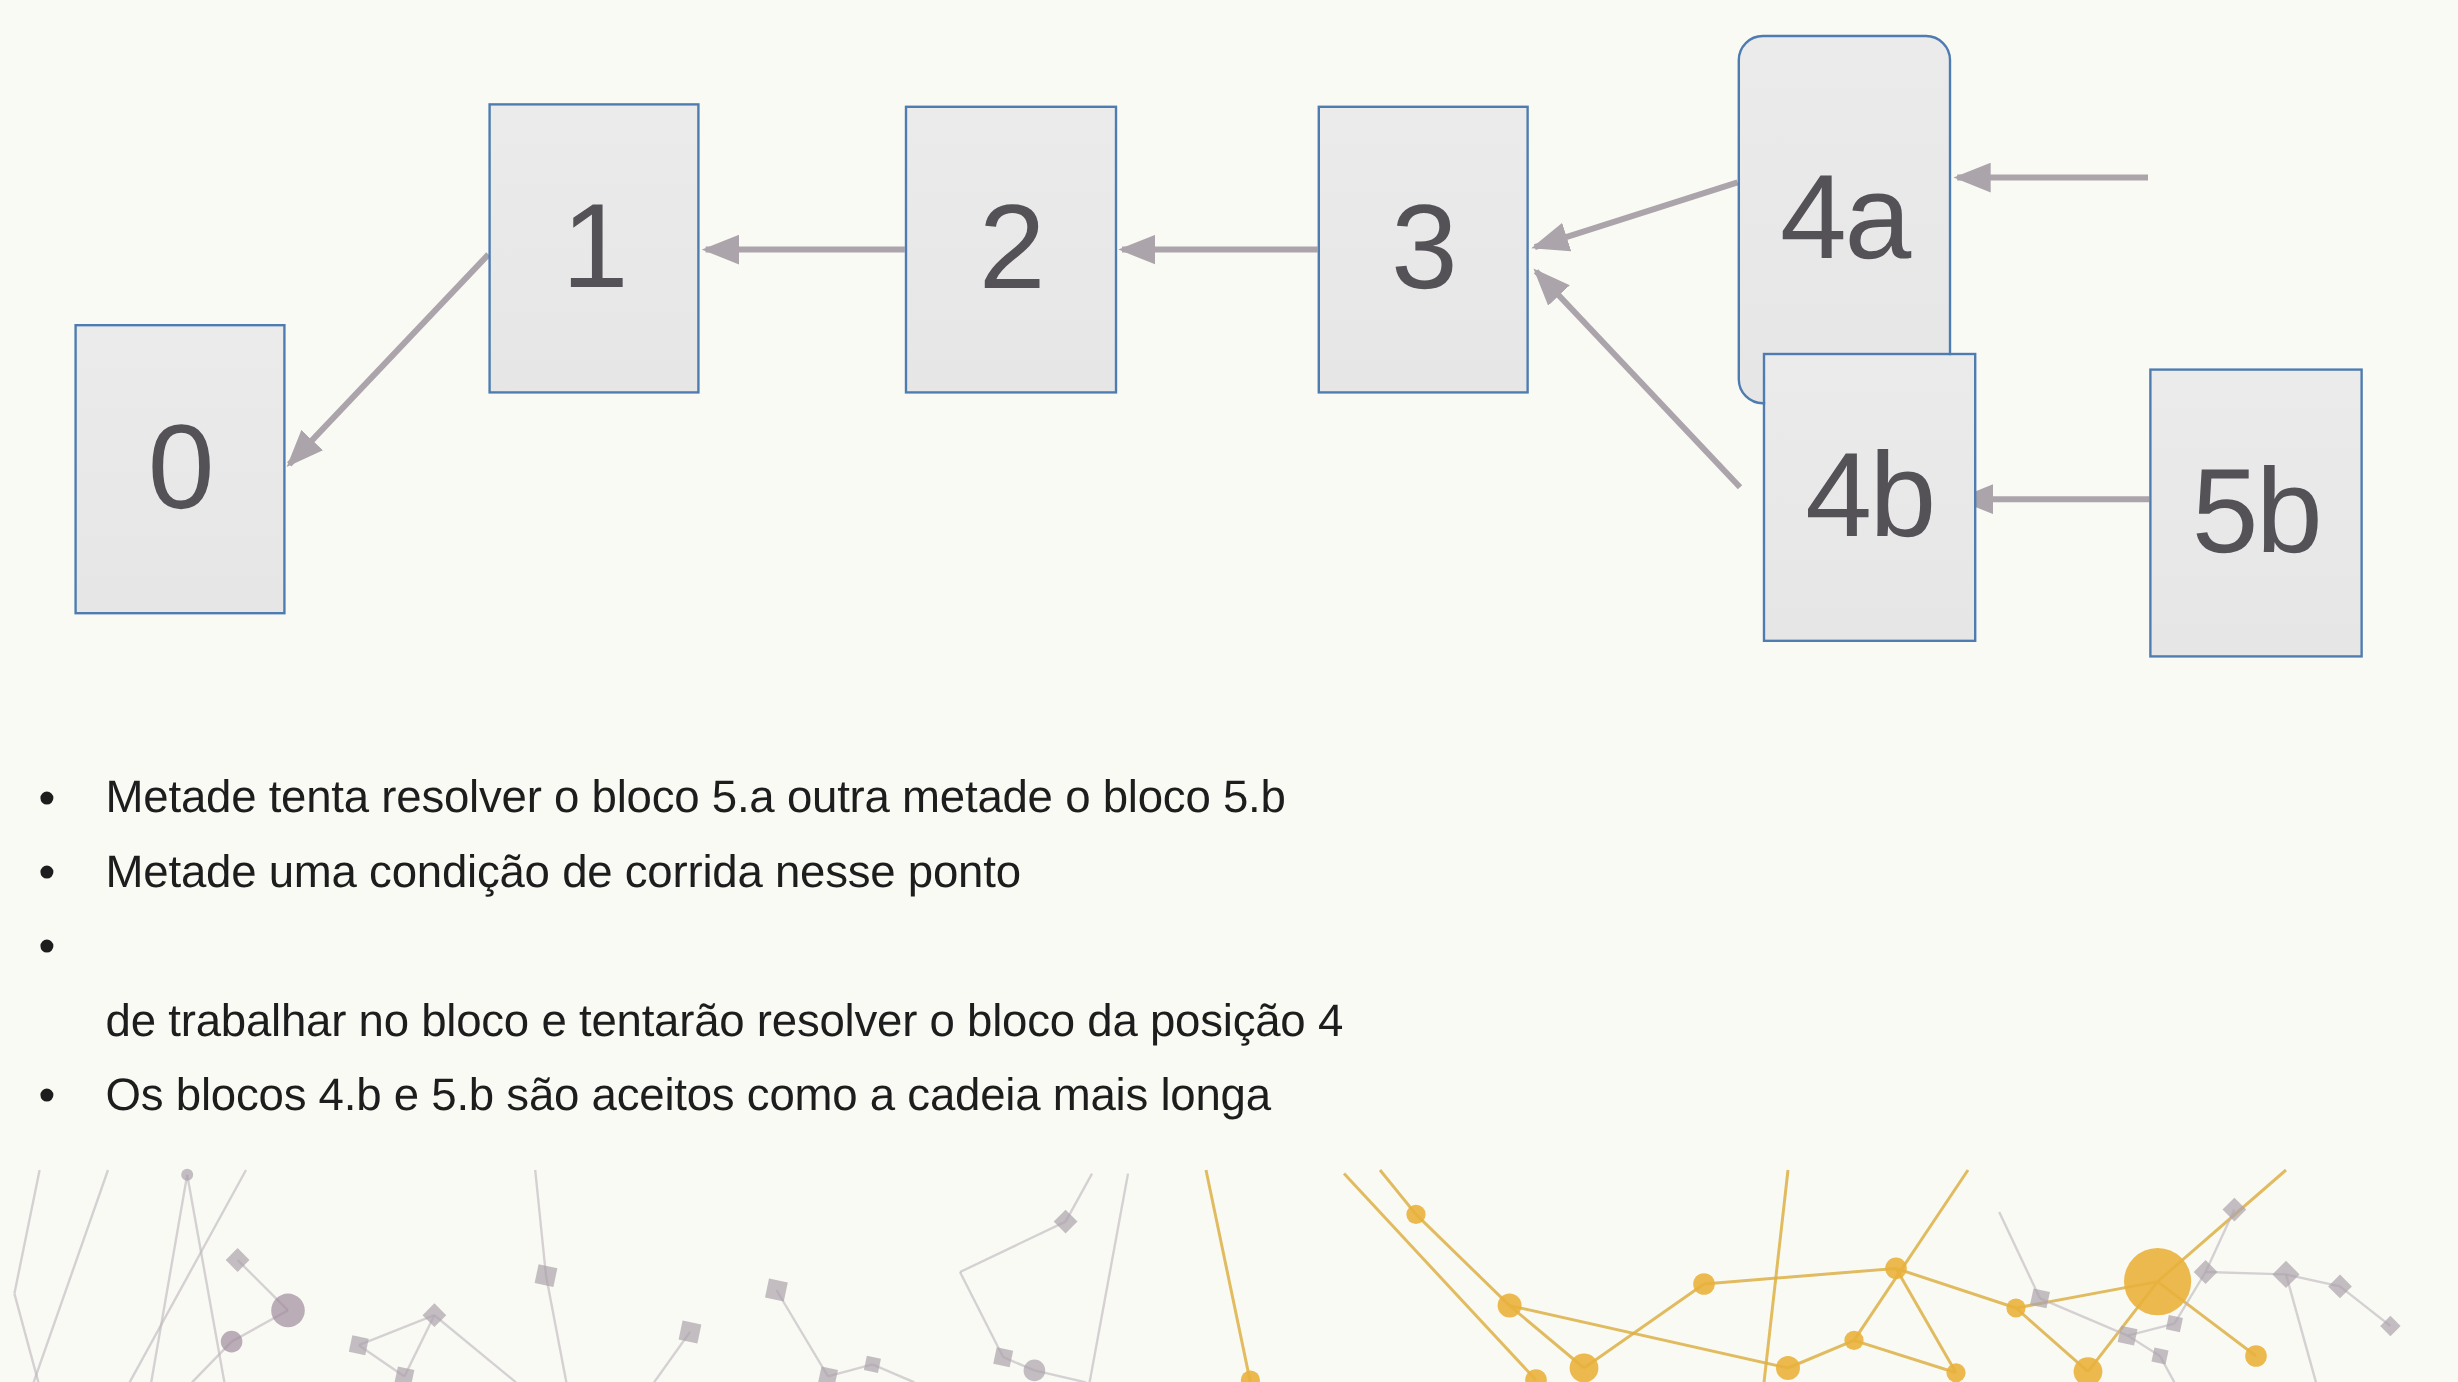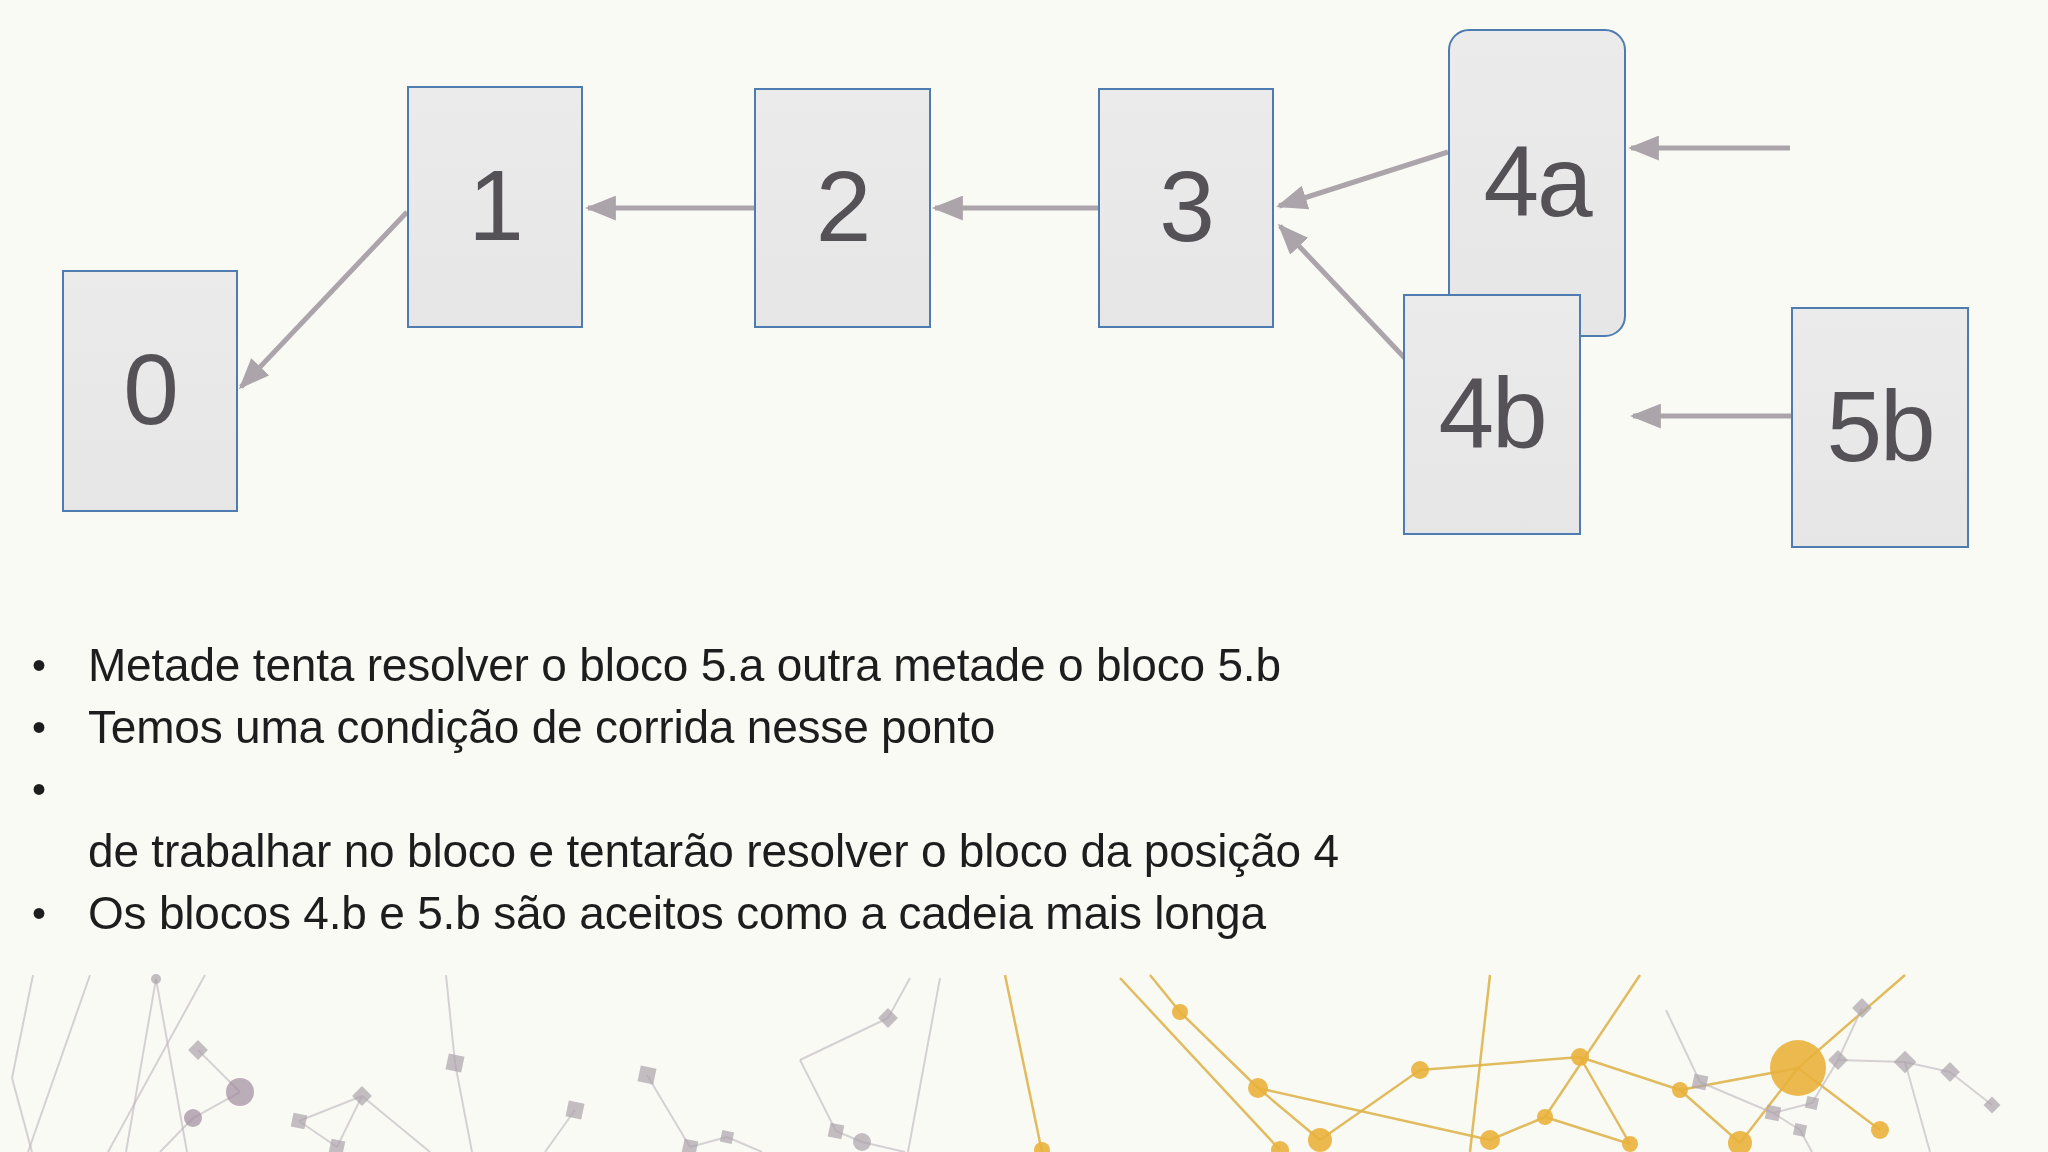--- a/index.html
+++ b/index.html
@@ -23,41 +23,41 @@
   .block .lbl{
     font-size:100px;line-height:1;color:#545257;
     margin-top:-4px;letter-spacing:-2px;
   }
   #block-0 {left:62px;  top:270px; width:176px; height:242px;}
   #block-1 {left:407px; top:86px;  width:176px; height:242px;}
   #block-2 {left:754px; top:88px;  width:177px; height:240px;}
   #block-3 {left:1098px;top:88px;  width:176px; height:240px;}
   #block-4a{left:1448px;top:29px;  width:178px; height:308px;border-radius:21px;}
   #block-5a{left:1790px;top:29px;  width:178px; height:239px;}
-  #block-4b{left:1403px;top:294px; width:178px; height:241px;}
+  #block-4b{left:1469px;top:294px; width:178px; height:241px;}
   #block-5b{left:1791px;top:307px; width:178px; height:241px;}
   
   #arrows-layer, #decor-layer{
     position:absolute;left:0;top:0;width:2048px;height:1152px;
     pointer-events:none;
   }
   #arrows-layer line{stroke:#ACA4AB;stroke-width:5;}
   
   #bullets{
     position:absolute;left:30px;top:634px;width:2000px;
   }
   .bline{
     display:flex;align-items:center;height:62px;white-space:nowrap;
   }
   .bline .dot{
     flex:0 0 58px;width:58px;font-size:40px;color:#1D1D1D;
     padding-left:2px;box-sizing:border-box;
   }
   .bline .txt{
-    font-size:46px;color:#1D1D1D;letter-spacing:-0.2px;
+    font-size:38px;color:#1D1D1D;letter-spacing:-0.2px;
   }
 </style>
 </head>
 <body>
 
 <div id="slide">
 
   <svg id="arrows-layer" viewBox="0 0 2048 1152" xmlns="http://www.w3.org/2000/svg">
     <defs>
       <marker id="ah" viewBox="0 0 10 8" refX="9" refY="4" markerWidth="6.2" markerHeight="5" orient="auto-start-reverse">
@@ -95,21 +95,21 @@
       <span class="lbl">5b</span>
     </div>
 
   <div id="bullets">
     <div class="bline">
       <span class="dot">•</span>
       <span class="txt">Metade tenta resolver o bloco 5.a outra metade o bloco 5.b</span>
     </div>
     <div class="bline">
       <span class="dot">•</span>
-      <span class="txt">Temos uma condição de corrida nesse ponto</span>
+      <span class="txt">Metade uma condição de corrida nesse ponto</span>
     </div>
     <div class="bline">
       <span class="dot">•</span>
     </div>
     <div class="bline">
       <span class="dot"></span>
       <span class="txt">de trabalhar no bloco e tentarão resolver o bloco da posição 4</span>
     </div>
     <div class="bline">
       <span class="dot">•</span>

